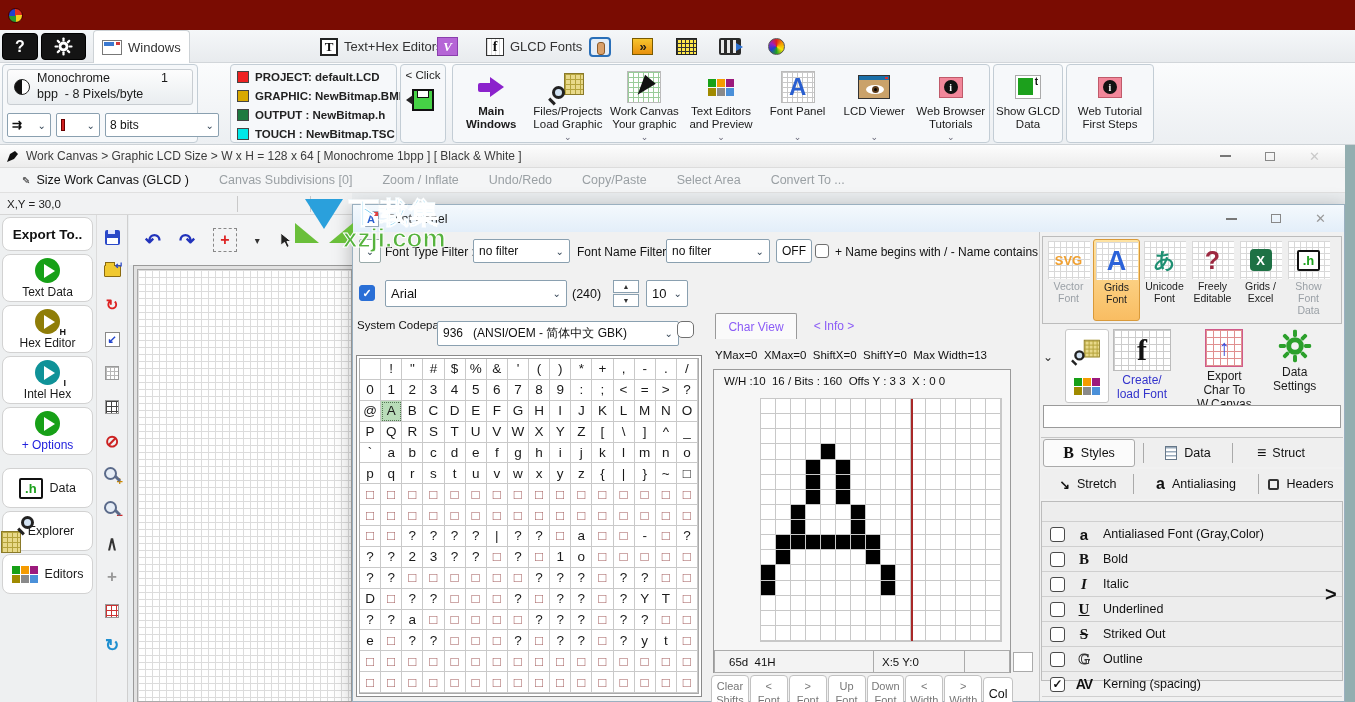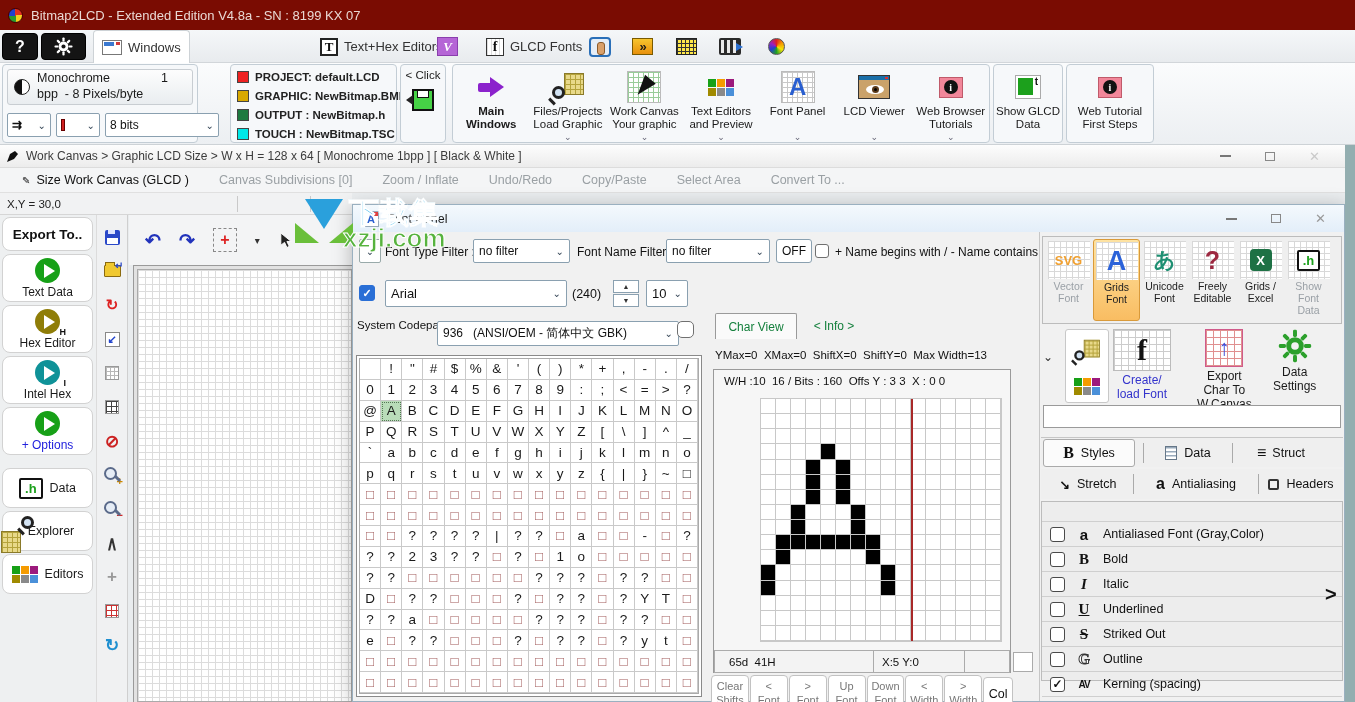--- a/index.html
+++ b/index.html
@@ -156,21 +156,21 @@
 .small-btn{width:22px;height:24px;background:#fff;border:1px solid #9aa;border-radius:2px;display:flex;align-items:center;justify-content:center;font-size:10px;color:#345}
 .flabel{font-size:12px;color:#111;white-space:nowrap}
 .fcombo{background:#fff;border:1px solid #8aa0b0;border-radius:2px;display:flex;align-items:center;justify-content:space-between;padding:0 5px;font-size:12px;color:#111}
 .fcombo .chev{font-size:10px;color:#345}
 .offbtn{width:36px;height:24px;background:#fff;border:1px solid #8aa0b0;border-radius:3px;display:flex;align-items:center;justify-content:center;font-size:12px;color:#111}
 .cb{width:14px;height:14px;background:#fff;border:1px solid #707070;border-radius:3px;display:flex;align-items:center;justify-content:center}
 .cb.blue{background:#2a6fd6;border-color:#2a6fd6;color:#fff;font-size:11px;font-weight:bold}
 .cb.round{width:17px;height:17px;border-radius:5px}
 .spinner{width:26px;height:27px;display:flex;flex-direction:column;gap:1px}
 .spinner span{flex:1;background:#fff;border:1px solid #8aa0b0;font-size:7px;display:flex;align-items:center;justify-content:center;color:#333}
-.vtab{height:26px;display:flex;align-items:center;justify-content:center;font-size:12px;color:#15803d}
+.vtab{height:26px;display:flex;align-items:center;justify-content:center;font-size:12px;color:#8b5cf6}
 .vtab.sel{background:#fafafa;border:1px solid #9a9a9a;border-bottom:none;border-radius:2px 2px 0 0}
 .char-panel{left:3px;top:123px;width:346px;height:342px;background:#fff;border:1px solid #8a8a8a;padding:2px}
 #char-grid{width:100%;height:100%;border:1px solid #aaa;display:grid;grid-template-columns:repeat(16,1fr);grid-template-rows:repeat(16,1fr)}
 .cg-cell{border-right:1px solid #c9c9c9;border-bottom:1px solid #c9c9c9;display:flex;align-items:center;justify-content:center;font-size:13.5px;color:#1a1a1a}
 .cg-cell.ghost{color:#a05858}
 .cg-cell.sel{background:#b9dcb9;outline:1px dotted #557755;outline-offset:-2px}
 .pv-info{left:362px;top:117px;font-size:11.5px;color:#111}
 .pv-box{left:360px;top:137px;width:298px;height:304px;background:#f6f6f6;border:1px solid #9a9a9a}
 .pv-head{position:absolute;left:10px;top:5px;font-size:11.5px;color:#111}
 .px-wrap{position:absolute;left:46px;top:28px;width:242px;height:244px;background:#fff;border:1px solid #c8c8c8}
@@ -217,42 +217,41 @@
 .st-row{height:25px;display:flex;align-items:center;gap:8px;padding-left:8px;border-bottom:1px solid #cfcfcf}
 .st-cb{width:15px;height:15px;background:#fff;border:1.5px solid #4a4a4a;border-radius:3px;display:flex;align-items:center;justify-content:center;font-size:12px;font-weight:900;color:#111}
 .st-glyph{width:22px;text-align:center;font-size:15px;color:#111}
 .st-lbl{font-size:12.5px;color:#111}
 .g-a{font-weight:900}
 .g-B{font-family:"Liberation Serif",serif;font-weight:bold}
 .g-I{font-family:"Liberation Serif",serif;font-weight:bold;font-style:italic}
 .g-U{font-family:"Liberation Serif",serif;font-weight:bold;text-decoration:underline}
 .g-S{font-family:"Liberation Serif",serif;font-weight:bold;text-decoration:line-through}
 .g-G{font-family:"Liberation Serif",serif;font-weight:bold;color:#fff;-webkit-text-stroke:1px #333}
-.g-AV{font-size:10px;font-weight:900;letter-spacing:-1px}
+.g-AV{font-size:14px;font-weight:900;letter-spacing:-1px}
 .more-arrow{left:972px;top:351px;font-size:20px;font-weight:900;color:#111}
 
 
 .teal-strip{position:absolute;left:1345px;top:145px;width:10px;height:557px;background:#93aeb0}
 .watermark{position:absolute;left:295px;top:197px;width:170px;height:62px;z-index:50;pointer-events:none}
 .wm-x{position:absolute;left:0;top:2px;width:58px;height:46px}
 .wm-blue{position:absolute;left:10px;top:0;border-top:30px solid #2aa0dc;border-left:19px solid transparent;border-right:19px solid transparent}
 .wm-gl{position:absolute;left:0;bottom:2px;border-bottom:20px solid #6abf3a;border-right:24px solid transparent}
 .wm-gr{position:absolute;right:0;bottom:2px;border-bottom:20px solid #6abf3a;border-left:24px solid transparent}
 .wm-cn{position:absolute;left:54px;top:-4px;font-size:30px;font-weight:900;color:#25aee8;-webkit-text-stroke:1px #fff}
 .wm-en{position:absolute;left:48px;top:26px;font-size:26px;font-weight:900;color:#57b33e;-webkit-text-stroke:1px #fff}
 .gear-svg{display:block}
 </style>
 </head>
 <body>
 
 <div id="root">
 
   <div class="titlebar">
     <span class="app-icon"></span>
-    <span class="title-text">Bitmap2LCD - Extended Edition V4.8a - SN : 8199 KX 07</span>
   </div>
 
   <div class="ribbon">
     <div class="rb-black" style="left:2px;width:36px">
         <span>?</span>
       </div>
     <div class="rb-black" style="left:41px;width:45px">
       <svg class="gear-svg" viewBox="0 0 24 24" width="19" height="19">
           <g fill="#fff">
             <circle cx="12" cy="12" r="6.2"></circle>

